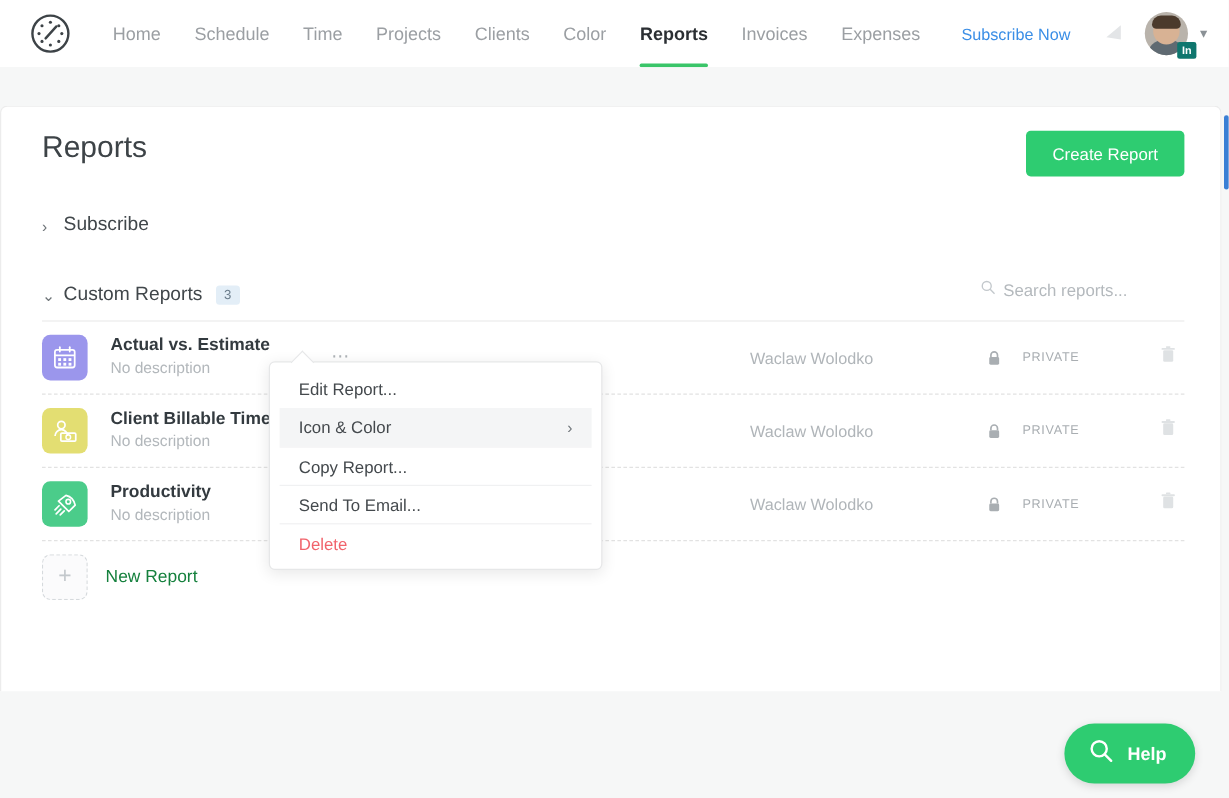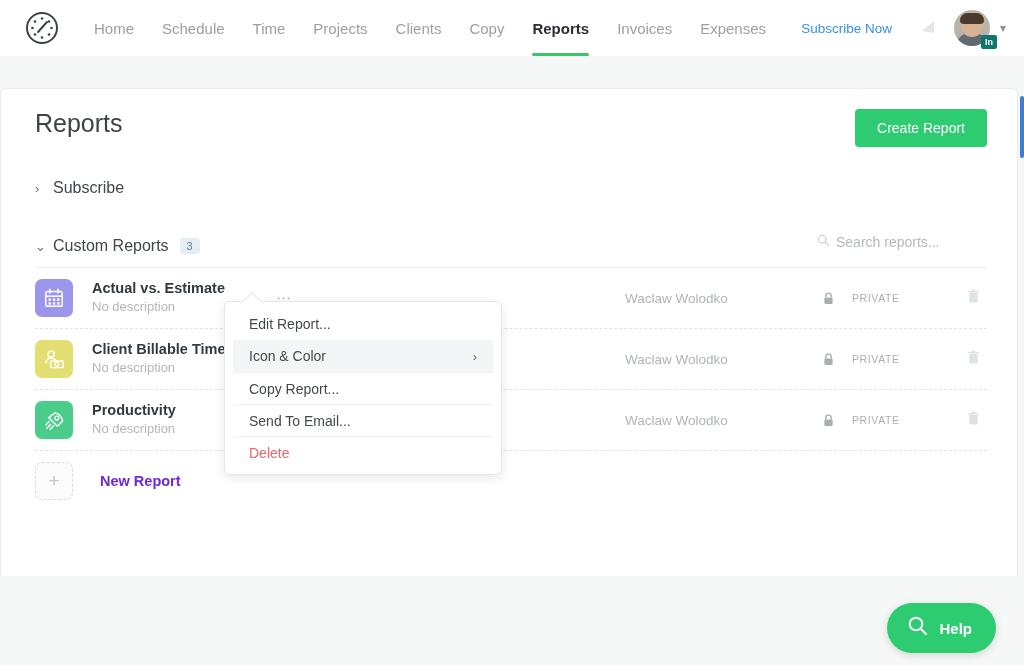--- a/index.html
+++ b/index.html
@@ -131,21 +131,21 @@
   .row-private .lock { margin-right: 6px; display: flex; }
   .row-trash { position: absolute; left: 932px; cursor: pointer; }
 
   .row-new { border-top: 1px dashed #e2e2e2; }
   .new-box {
     width: 38px; height: 38px; border-radius: 7px;
     border: 1px dashed #d6dadd; background: #fbfbfc;
     display: flex; align-items: center; justify-content: center;
     color: #c3c8cc; font-size: 19px; flex:none;
   }
-  .new-label { margin-left: 27px; font-size: 14.5px; color: #6d28d9; font-weight: bold; }
+  .new-label { margin-left: 15px; font-size: 14.5px; color: #15803d; }
 
   
   .menu {
     position: absolute; left: 224px; top: 301px;
     width: 278px;
     background: #fff; border: 1px solid #e6e7e8;
     border-radius: 5px;
     box-shadow: 0 3px 12px rgba(0,0,0,0.09);
     z-index: 40; padding: 6px 8px;
   }
@@ -203,21 +203,21 @@
         <line x1="13" y1="21" x2="22" y2="11" stroke="#3d4347" stroke-width="2" stroke-linecap="round"></line>
       </svg>
     </div>
 
     <div class="nav-links">
       <div class="nav-item">Home</div>
       <div class="nav-item">Schedule</div>
       <div class="nav-item">Time</div>
       <div class="nav-item">Projects</div>
       <div class="nav-item">Clients</div>
-      <div class="nav-item">Copy</div>
+      <div class="nav-item">Color</div>
       <div class="nav-item active">Reports</div>
       <div class="nav-item">Invoices</div>
       <div class="nav-item">Expenses</div>
     </div>
 
     <div class="nav-right">
       <div class="subscribe">Subscribe Now</div>
       <div class="bell">
         <svg width="22" height="22" viewBox="0 0 22 22">
           <path d="M4 14 L16 4 L16 16 Z" fill="#e3e5e7"></path>

